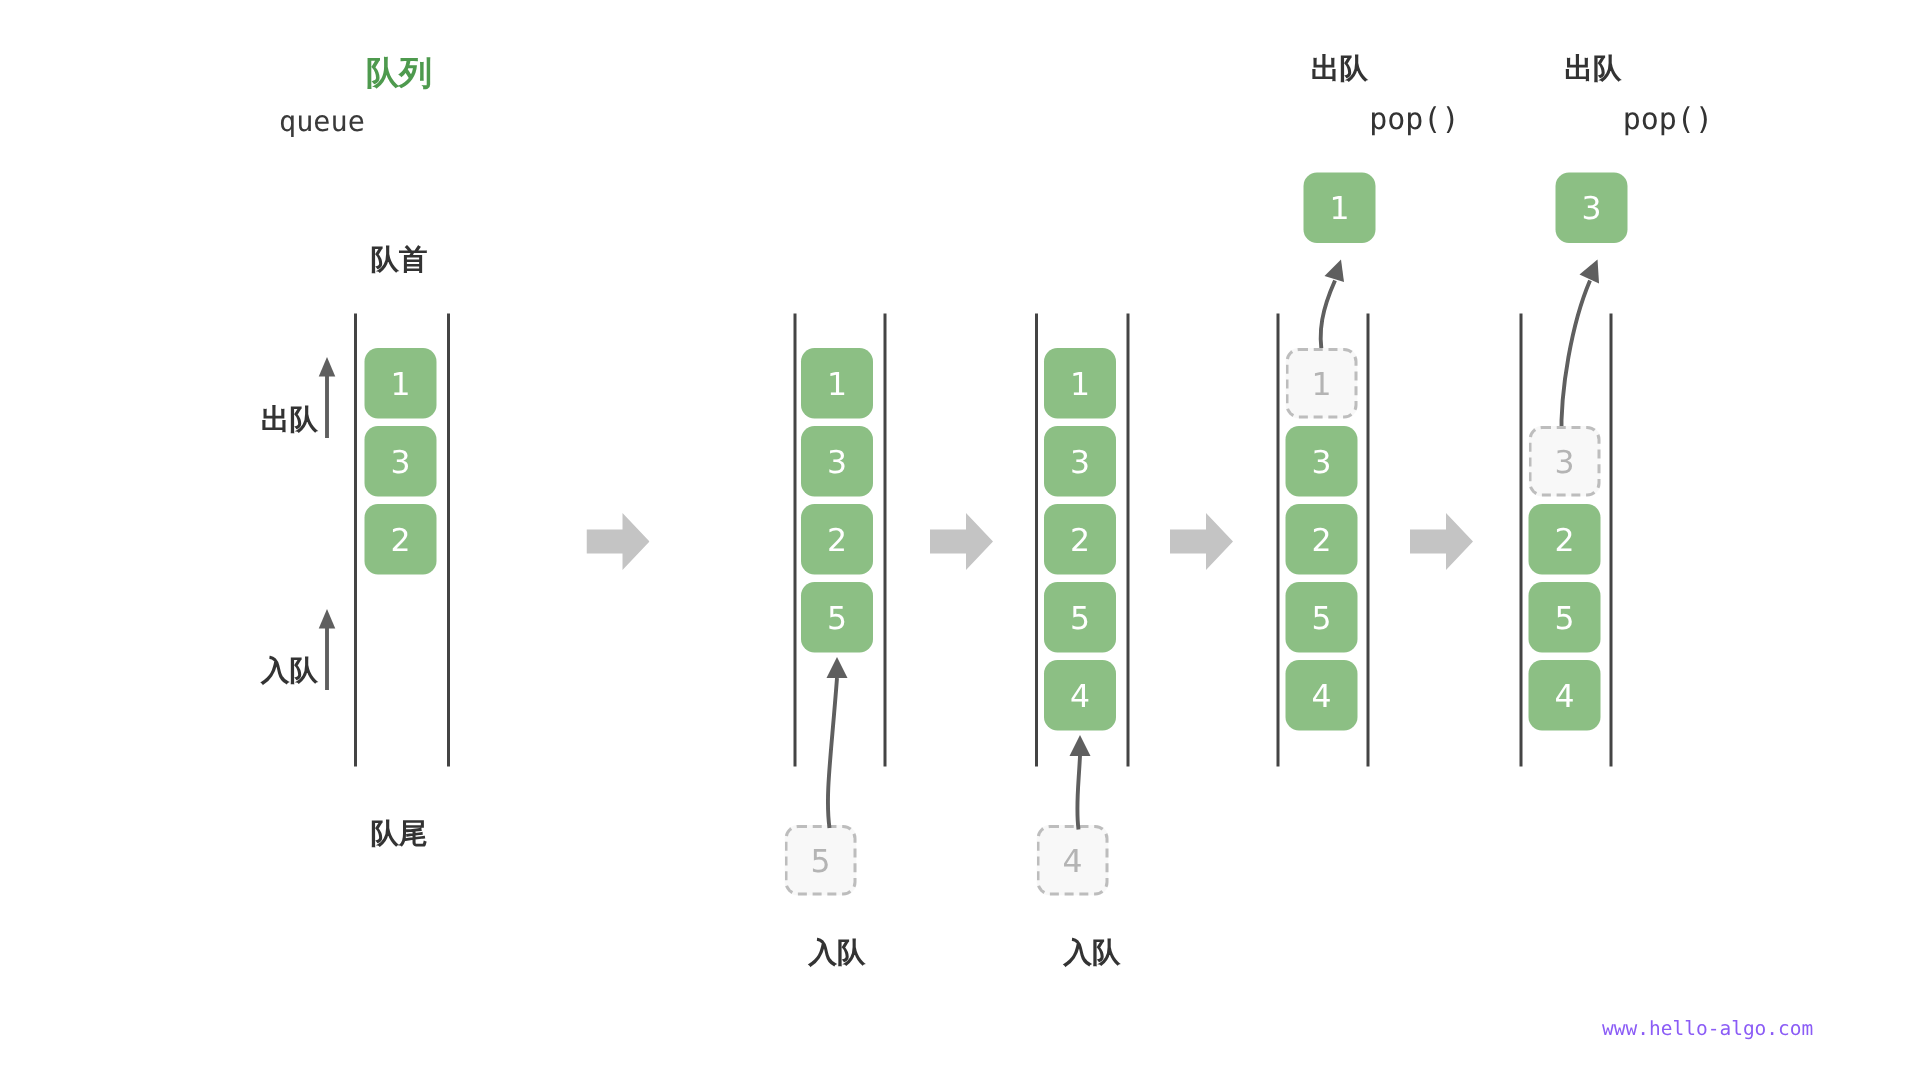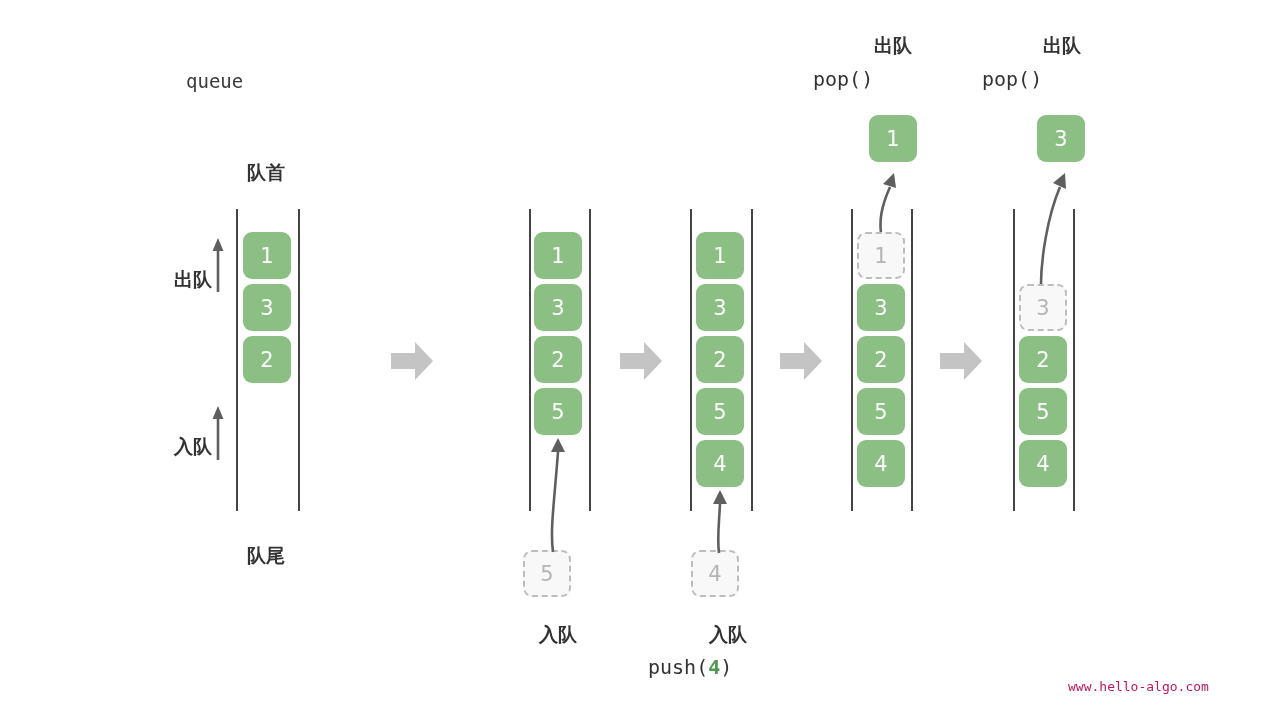--- a/index.html
+++ b/index.html
@@ -22,26 +22,26 @@
   }
   .label-bold{
     font-size:19px;font-weight:bold;color:#333333;
     text-align:center;white-space:nowrap;
   }
   .op-cn{
     font-size:19px;font-weight:bold;color:#333333;
     text-align:center;white-space:nowrap;
   }
   .op-code{
-    font-size:20px;color:#333333;text-align:left;white-space:nowrap;
+    font-size:20px;color:#333333;text-align:right;white-space:nowrap;
     font-family:"DejaVu Sans Mono","Liberation Mono",monospace;
   }
   .op-code .num{color:#4e9a4e;font-weight:bold;}
   .watermark{
-    font-size:13px;color:#be185d;white-space:nowrap;
+    font-size:13px;color:#8b5cf6;white-space:nowrap;
     font-family:"DejaVu Sans Mono","Liberation Mono",monospace;
   }
 
   
   .node{
     width:48px;height:47px;border-radius:9px;
     background:#8cbf84;color:#ffffff;
     display:flex;align-items:center;justify-content:center;
     font-size:21px;
     font-family:"DejaVu Sans","Liberation Sans",sans-serif;
@@ -59,20 +59,21 @@
   .bigarrow{width:42px;height:38px;}
 
   
   .svgwrap{position:absolute;pointer-events:none;}
 </style>
 </head>
 <body>
 
 <div class="stage">
 
+  <div class="abs title-cn" style="left:186px;top:34px;width:160px;">队列</div>
   <div class="abs title-en" style="left:186px;top:70px;width:160px;">queue</div>
 
   <div class="abs label-bold" style="left:186px;top:543px;width:160px;">队尾</div>
   <div class="abs label-bold" style="left:186px;top:160px;width:160px;">队首</div>
 
   <div class="abs op-cn" style="left:140px;top:267px;width:72px;text-align:right;">出队</div>
   <div class="abs op-cn" style="left:140px;top:434px;width:72px;text-align:right;">入队</div>
 
   <svg class="svgwrap" style="left:206px;top:236px;" width="24" height="56">
     <line x1="12" y1="56" x2="12" y2="11" stroke="#5f5f5f" stroke-width="2.6"></line>
@@ -123,21 +124,20 @@
   <div class="abs node" style="left:696px;top:388px;">5</div>
   <div class="abs node" style="left:696px;top:440px;">4</div>
 
   <div class="abs node ghost" style="left:691px;top:550px;">4</div>
   <svg class="svgwrap" style="left:688px;top:482px;" width="80" height="74">
     <path d="M 31 71 C 29 56, 31 42, 32 22" stroke="#5f5f5f" stroke-width="2.6" fill="none"></path>
     <polygon points="32,8 25,22 39,22" fill="#5f5f5f"></polygon>
   </svg>
 
   <div class="abs op-cn" style="left:648px;top:622px;width:160px;">入队</div>
-  <div class="abs op-code" style="left:648px;top:655px;width:160px;"><span>push(</span><span class="num">4</span><span>)</span></div>
 
   <svg class="abs bigarrow" style="left:780px;top:342px;" viewBox="0 0 42 38">
     <polygon points="0,11 24,11 24,0 42,19 24,38 24,27 0,27" fill="#c4c4c4"></polygon>
   </svg>
 
   <div class="abs op-cn" style="left:813px;top:33px;width:160px;">出队</div>
   <div class="abs op-code" style="left:813px;top:67px;width:160px;"><span>pop(</span><span>)</span></div>
 
   <div class="abs node" style="left:869px;top:115px;">1</div>
 

